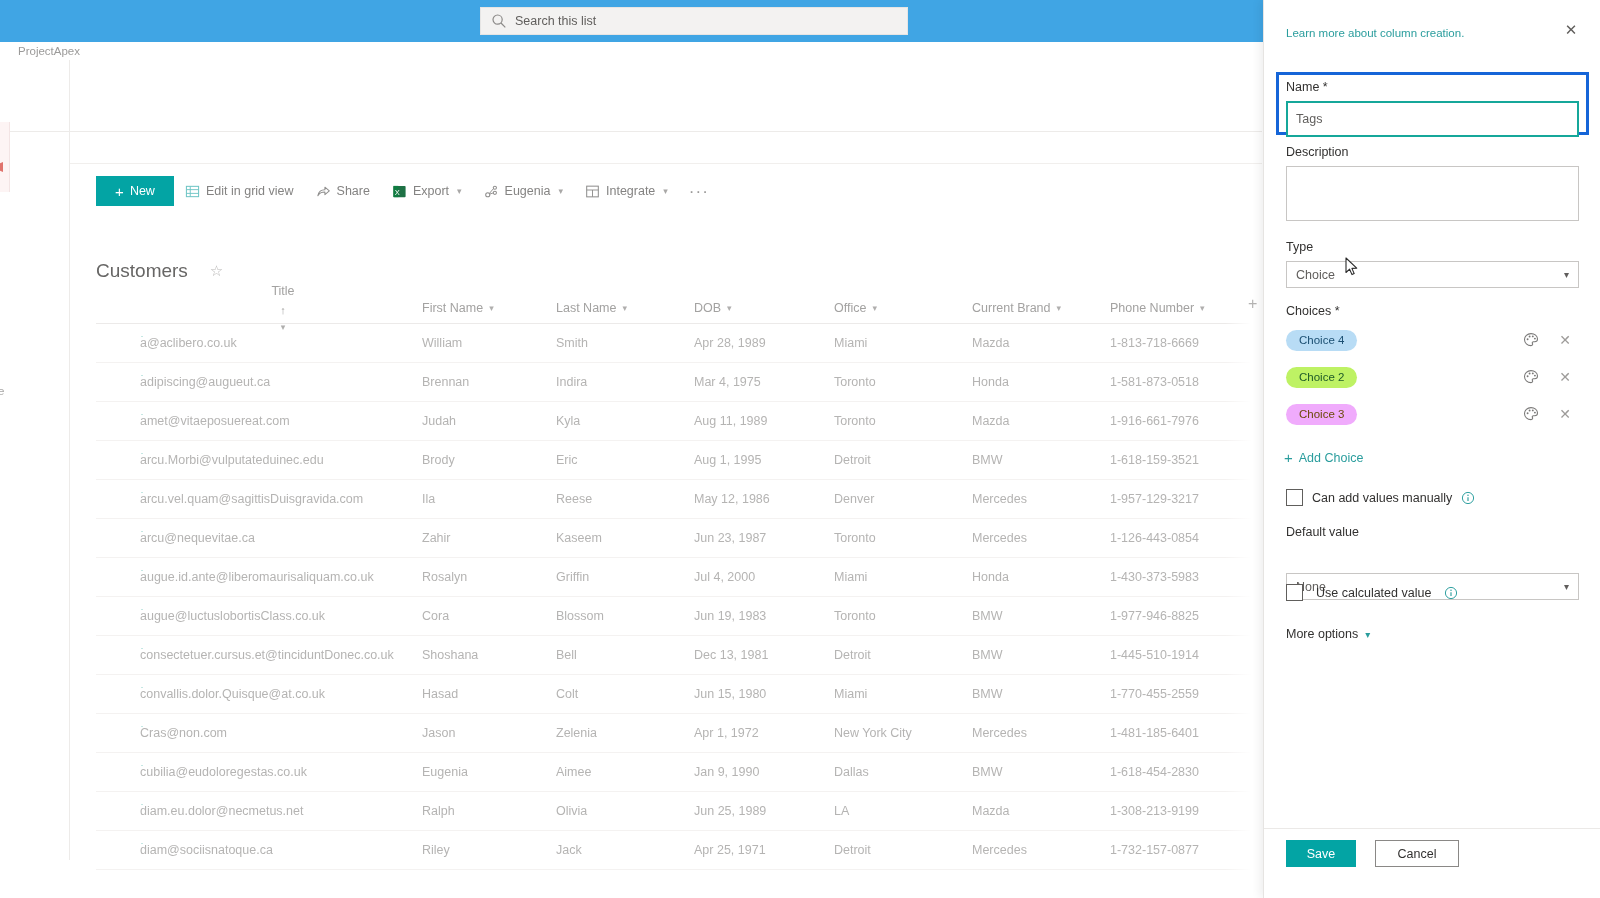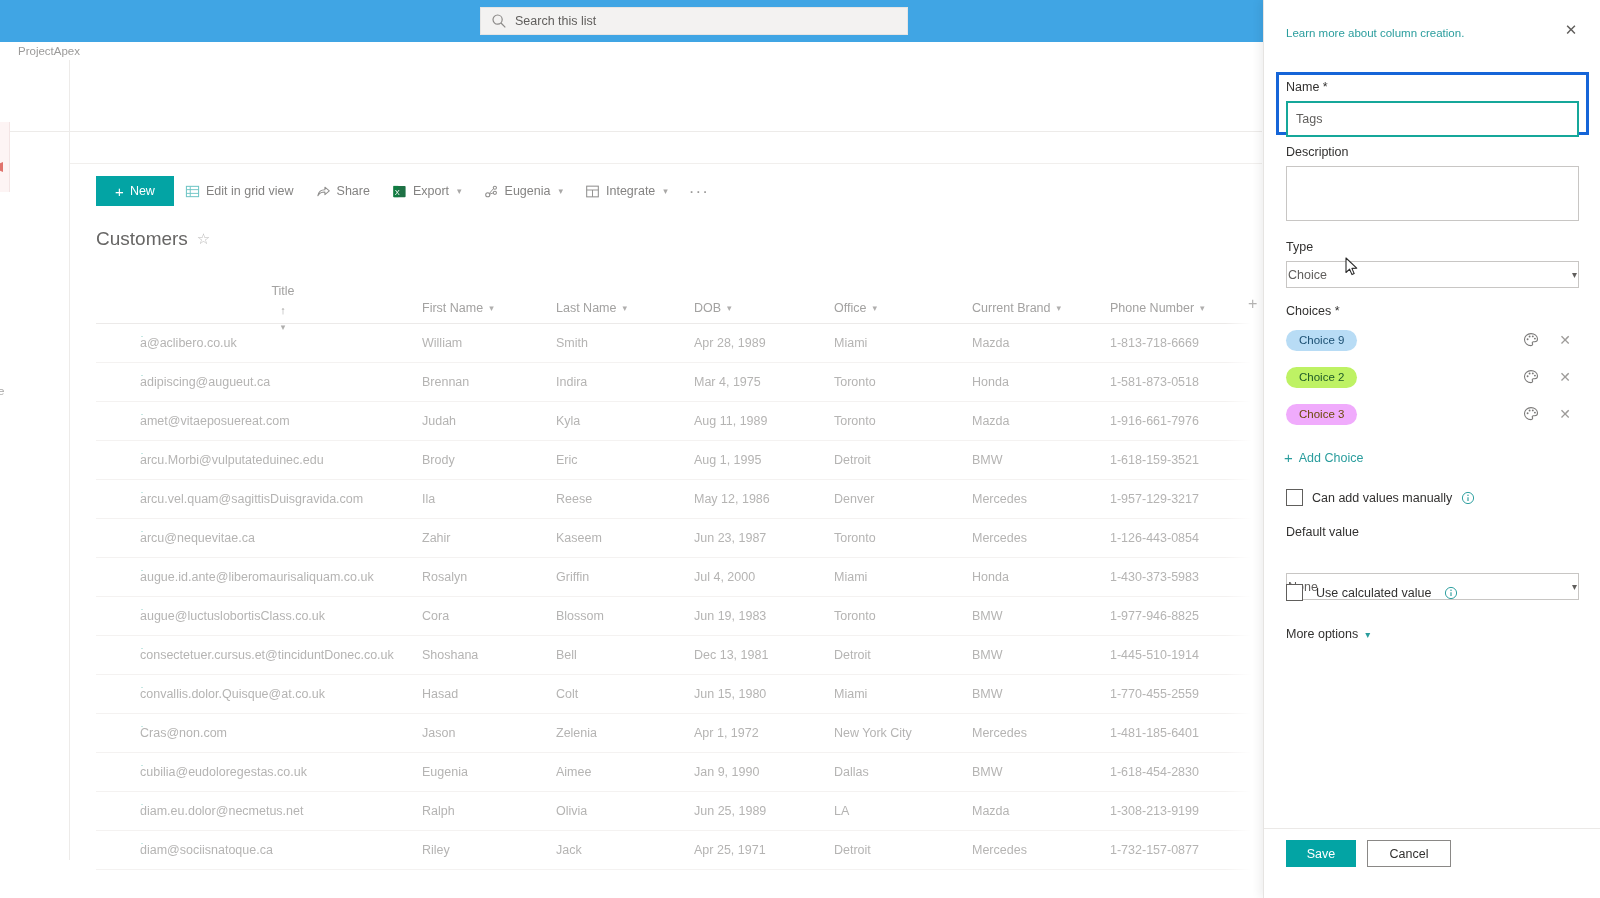--- a/index.html
+++ b/index.html
@@ -70,21 +70,21 @@
     height: 30px; display: flex; align-items: center; gap: 6px;
     font-size: 12.5px; color: #848382; padding: 0 11px; cursor: pointer;
   }
   .cmd .lbl { white-space: nowrap; }
   .cmd .chev { font-size: 9px; color: #a9a8a7; margin-left: 2px; }
   .cmd-ico { width: 15px; height: 15px; flex: none; display: block; }
   .cmd-ellipsis { font-size: 17px; color: #9a9998; letter-spacing: 1px; padding: 0 10px; cursor: pointer; line-height: 1;}
 
   
   .listtitle-row {
-    position: absolute; left: 96px; top: 228px; display: flex; align-items: center; gap: 9px; text-align: center;
+    position: absolute; left: 96px; top: 260px; display: flex; align-items: center; gap: 22px; text-align: center;
   }
   .listtitle { font-size: 19px; color: #676665; font-weight: 400; }
   .star { font-size: 15px; color: #b9b8b7; cursor: pointer; }
 
   
   .tbl { position: absolute; left: 96px; top: 292px; width: 1166px; }
   .thead {
     display: flex; align-items: center; height: 32px;
     border-bottom: 1px solid #eceae9;
   }
@@ -157,21 +157,21 @@
   .ta-desc {
     position: absolute; left: 22px; top: 166px; width: 293px; height: 55px;
     border: 1px solid #c8c6c4; background: #fff; resize: none; outline: none;
     font-size: 12.5px; font-family: "Liberation Sans", sans-serif; padding: 5px 8px;
   }
 
   .fld-type-label { position: absolute; left: 22px; top: 240px; }
   .select-box {
     position: absolute; left: 22px; width: 293px; height: 27px;
     border: 1px solid #c8c6c4; background: #fff; display: flex; align-items: center;
-    justify-content: space-between; padding: 0 1px; font-size: 12.5px; color: #605e5c;
+    justify-content: space-between; padding: 0 9px; font-size: 12.5px; color: #605e5c;
     cursor: pointer;
   }
   .select-type { top: 261px; }
   .select-default { top: 573px; align-items: center; }
   .sel-chev { font-size: 10px; color: #605e5c; }
 
   .fld-choices-label { position: absolute; left: 22px; top: 304px; }
   .choice-row {
     position: absolute; left: 22px; width: 293px; height: 26px;
     display: flex; align-items: center;
@@ -209,21 +209,21 @@
   .more-options {
     position: absolute; left: 22px; top: 627px; display: flex; align-items: center;
     gap: 7px; font-size: 12.5px; color: #323130; cursor: pointer;
   }
   .more-options .chev { font-size: 10px; color: #2a9d9d; }
 
   .panel-footer-div {
     position: absolute; left: 0; top: 828px; width: 337px; height: 1px; background: #ebe9e7;
   }
   .panel-footer {
-    position: absolute; left: 22px; top: 840px; display: flex; gap: 11px;
+    position: absolute; left: 22px; top: 840px; display: flex; gap: 19px;
   }
   .btn-save {
     height: 27px; min-width: 70px; background: #03a4a4; color: #fff; font-size: 12.5px;
     display: flex; align-items: center; justify-content: center; cursor: pointer;
     border: none; font-family: "Liberation Sans", sans-serif;
   }
   .btn-cancel {
     height: 27px; min-width: 84px; background: #fff; color: #323130; font-size: 12.5px;
     display: flex; align-items: center; justify-content: center; cursor: pointer;
     border: 1px solid #8a8886; font-family: "Liberation Sans", sans-serif;
@@ -549,21 +549,21 @@
       <span>Choice</span>
       <span class="sel-chev">▾</span>
     </div>
 
     <div class="lbl-req fld-choices-label">
       <span>Choices</span>
       <span class="ast">*</span>
     </div>
     <div id="choices-host">
         <div class="choice-row" style="top: 327px;">
-          <div class="choice-pill" style="background: rgb(184, 220, 245); color: rgb(27, 79, 114);">Choice 9</div>
+          <div class="choice-pill" style="background: rgb(184, 220, 245); color: rgb(27, 79, 114);">Choice 4</div>
           <div class="choice-actions">
             <svg class="ico-btn" viewBox="0 0 16 16">
               <path d="M8 1.6 C4.3 1.6 1.5 4.2 1.5 7.6 C1.5 11 4.3 13.6 8 13.6 C9.1 13.6 9.7 13 9.7 12.3 C9.7 11.7 9.2 11.3 9.2 10.7 C9.2 10.1 9.7 9.7 10.4 9.7 L11.6 9.7 C13.3 9.7 14.5 8.6 14.5 7 C14.5 4 11.6 1.6 8 1.6 Z" fill="none" stroke="#7a7978" stroke-width="1.05"></path>
               <circle cx="4.6" cy="7.2" r="0.95" fill="#7a7978"></circle>
               <circle cx="6.6" cy="4.5" r="0.95" fill="#7a7978"></circle>
               <circle cx="9.8" cy="4.4" r="0.95" fill="#7a7978"></circle>
               <circle cx="11.9" cy="6.6" r="0.95" fill="#7a7978"></circle>
             </svg>
             <span class="xmark">✕</span>
           </div>

